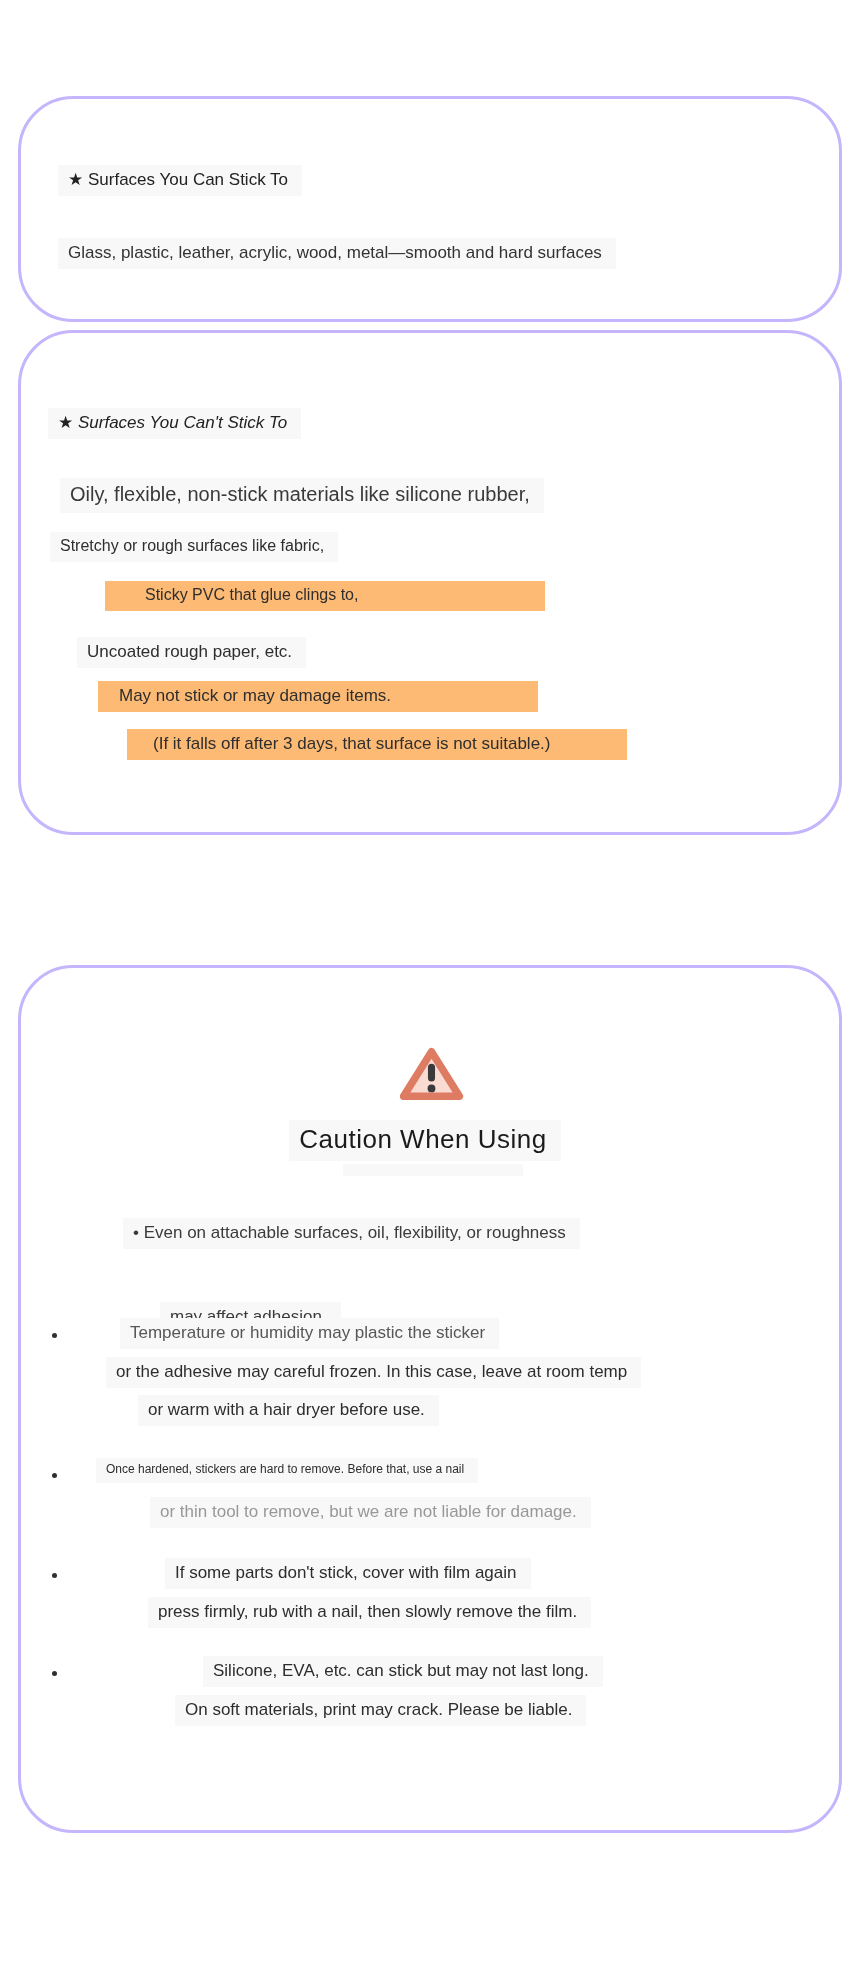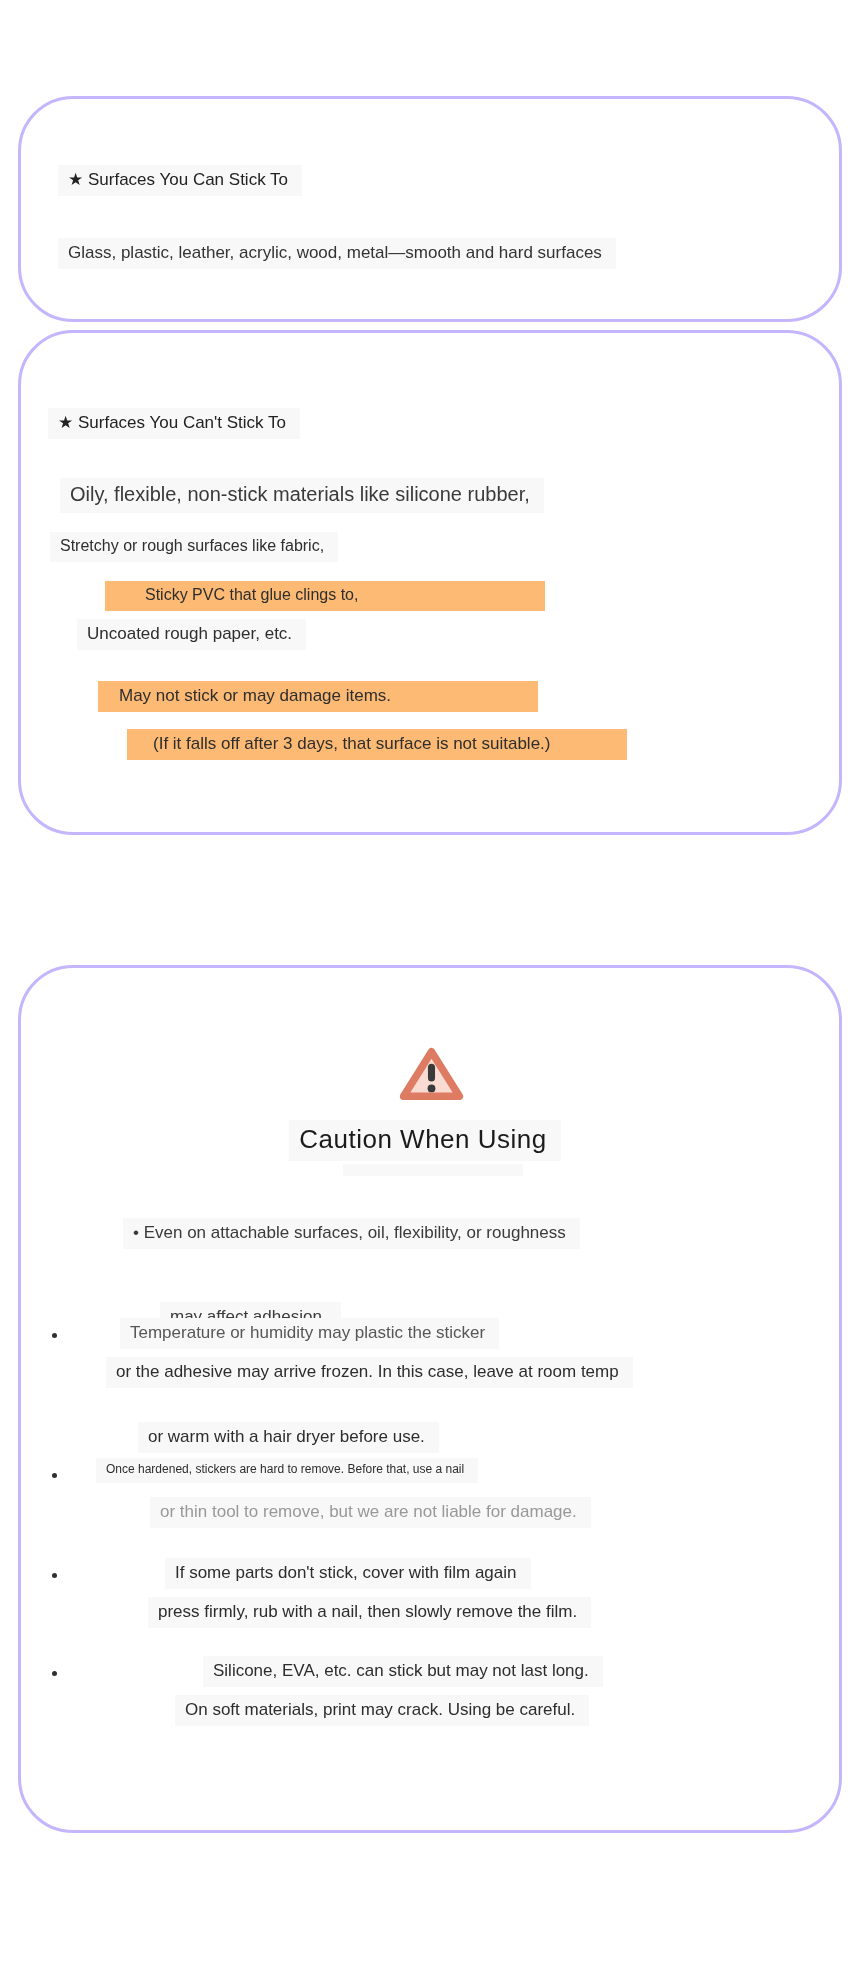--- a/index.html
+++ b/index.html
@@ -42,37 +42,37 @@
 <section class="box" id="box1">
   <div class="line" style="left:47px;top:66px;font-size:17px;color:#222222;">
     <span class="patch">★ Surfaces You Can Stick To</span>
   </div>
   <div class="line" style="left:47px;top:139px;font-size:17px;color:#333333;">
     <span class="patch">Glass, plastic, leather, acrylic, wood, metal—smooth and hard surfaces</span>
   </div>
 </section>
 
 <section class="box" id="box2">
-  <div class="line" style="left:37px;top:75px;font-size:17px;color:#222222;">
+  <div class="line" style="left:37px;top:75px;font-size:17px;color:#222222;font-style:italic;">
     <span class="patch">★ Surfaces You Can't Stick To</span>
   </div>
 
   <div class="line" style="left:49px;top:145px;font-size:20px;color:#3a3a3a;">
     <span class="patch">Oily, flexible, non-stick materials like silicone rubber,</span>
   </div>
 
   <div class="line" style="left:39px;top:199px;font-size:16px;color:#2e2e2e;">
     <span class="patch">Stretchy or rough surfaces like fabric,</span>
   </div>
 
   <div class="band" style="left:84px;top:248px;width:440px;padding-left:40px;font-size:16px;color:#2e2e2e;">
     <span>Sticky PVC that glue clings to,</span>
   </div>
 
-  <div class="line" style="left:66px;top:286px;font-size:17px;color:#2e2e2e;">
+  <div class="line" style="left:66px;top:304px;font-size:17px;color:#2e2e2e;">
     <span class="patch">Uncoated rough paper, etc.</span>
   </div>
 
   <div class="band" style="left:77px;top:348px;width:440px;padding-left:21px;font-size:17px;color:#2e2e2e;">
     <span>May not stick or may damage items.</span>
   </div>
 
   <div class="band" style="left:106px;top:396px;width:500px;padding-left:26px;font-size:17px;color:#2e2e2e;">
     <span>(If it falls off after 3 days, that surface is not suitable.)</span>
   </div>
@@ -98,23 +98,23 @@
   </div>
   <div class="line" style="left:149px;top:290px;font-size:17px;color:#3a3a3a;margin-top:44px;">
     <span class="patch">may affect adhesion.</span>
   </div>
 
   <div class="dot" style="left:31px;top:365px;"></div>
   <div class="line" style="left:109px;top:350px;font-size:17px;color:#575757;">
     <span class="patch">Temperature or humidity may plastic the sticker</span>
   </div>
   <div class="line" style="left:95px;top:389px;font-size:17px;color:#2d2d2d;">
-    <span class="patch">or the adhesive may arrive frozen. In this case, leave at room temp</span>
+    <span class="patch">or the adhesive may careful frozen. In this case, leave at room temp</span>
   </div>
-  <div class="line" style="left:127px;top:427px;font-size:17px;color:#2d2d2d;margin-top:27px;">
+  <div class="line" style="left:127px;top:427px;font-size:17px;color:#2d2d2d;">
     <span class="patch">or warm with a hair dryer before use.</span>
   </div>
 
   <div class="dot" style="left:31px;top:505px;"></div>
   <div class="line" style="left:85px;top:490px;font-size:12px;color:#2d2d2d;">
     <span class="patch">Once hardened, stickers are hard to remove. Before that, use a nail</span>
   </div>
   <div class="line" style="left:139px;top:529px;font-size:17px;color:#98989a;">
     <span class="patch">or thin tool to remove, but we are not liable for damage.</span>
   </div>
@@ -125,16 +125,16 @@
   </div>
   <div class="line" style="left:137px;top:629px;font-size:17px;color:#2d2d2d;">
     <span class="patch">press firmly, rub with a nail, then slowly remove the film.</span>
   </div>
 
   <div class="dot" style="left:31px;top:703px;"></div>
   <div class="line" style="left:192px;top:688px;font-size:17px;color:#2d2d2d;">
     <span class="patch">Silicone, EVA, etc. can stick but may not last long.</span>
   </div>
   <div class="line" style="left:164px;top:727px;font-size:17px;color:#2d2d2d;">
-    <span class="patch">On soft materials, print may crack. Using be careful.</span>
+    <span class="patch">On soft materials, print may crack. Please be liable.</span>
   </div>
 
 </section>
 
 </body></html>

